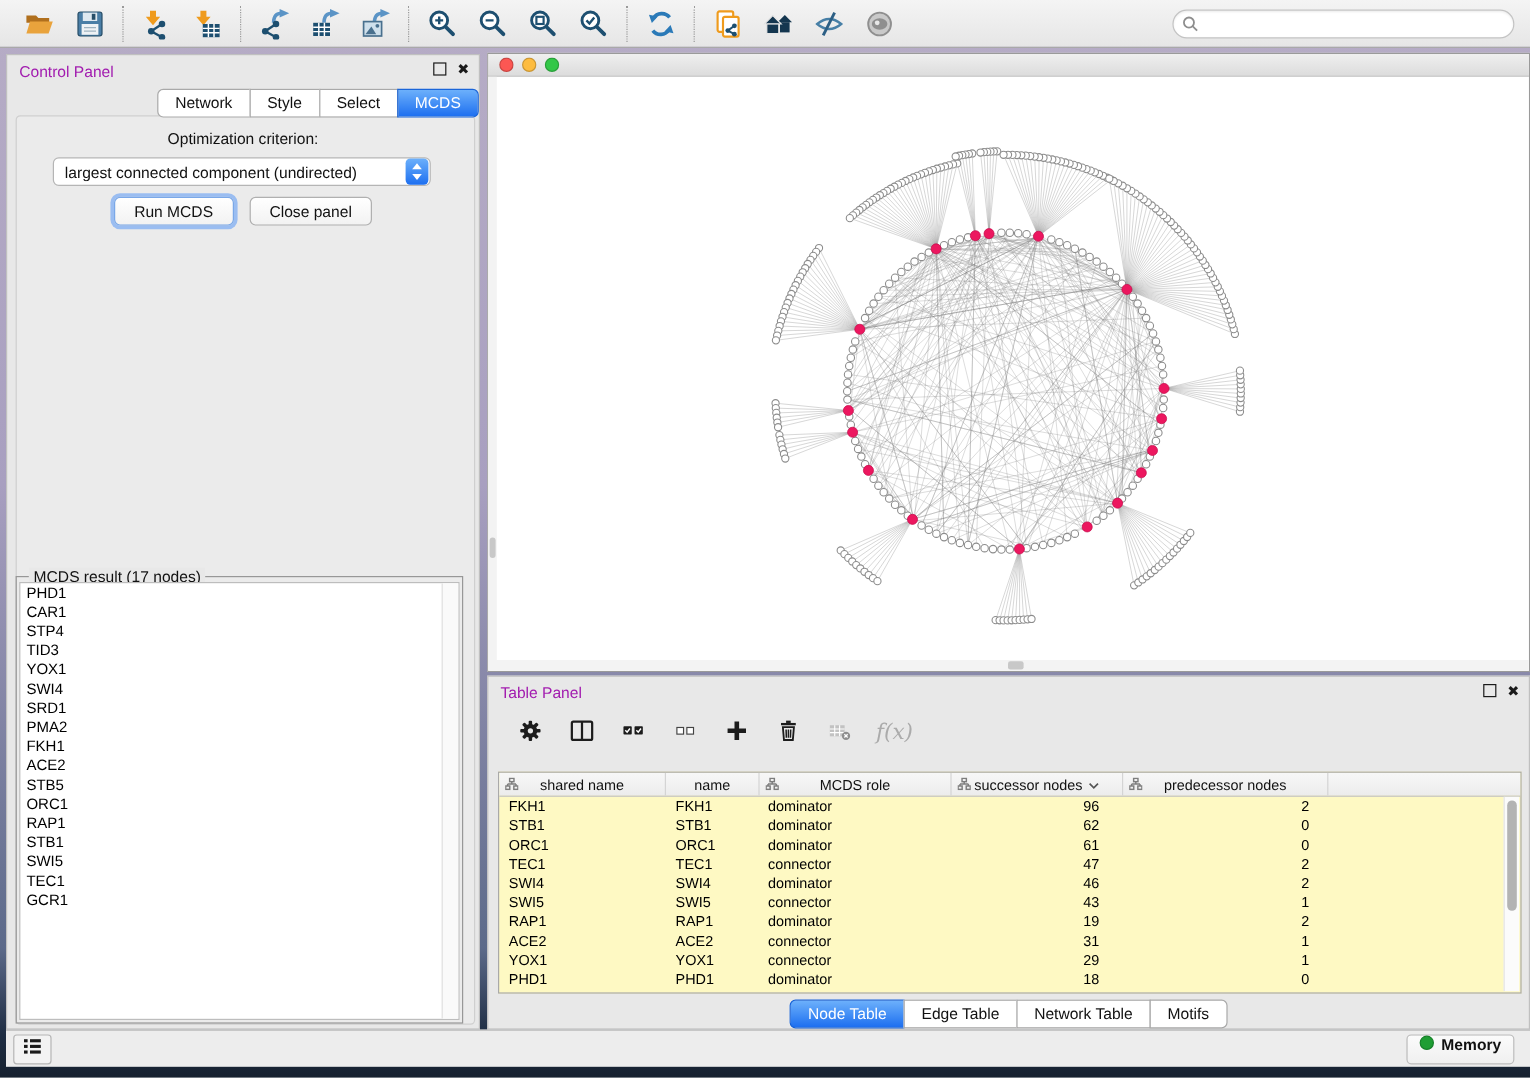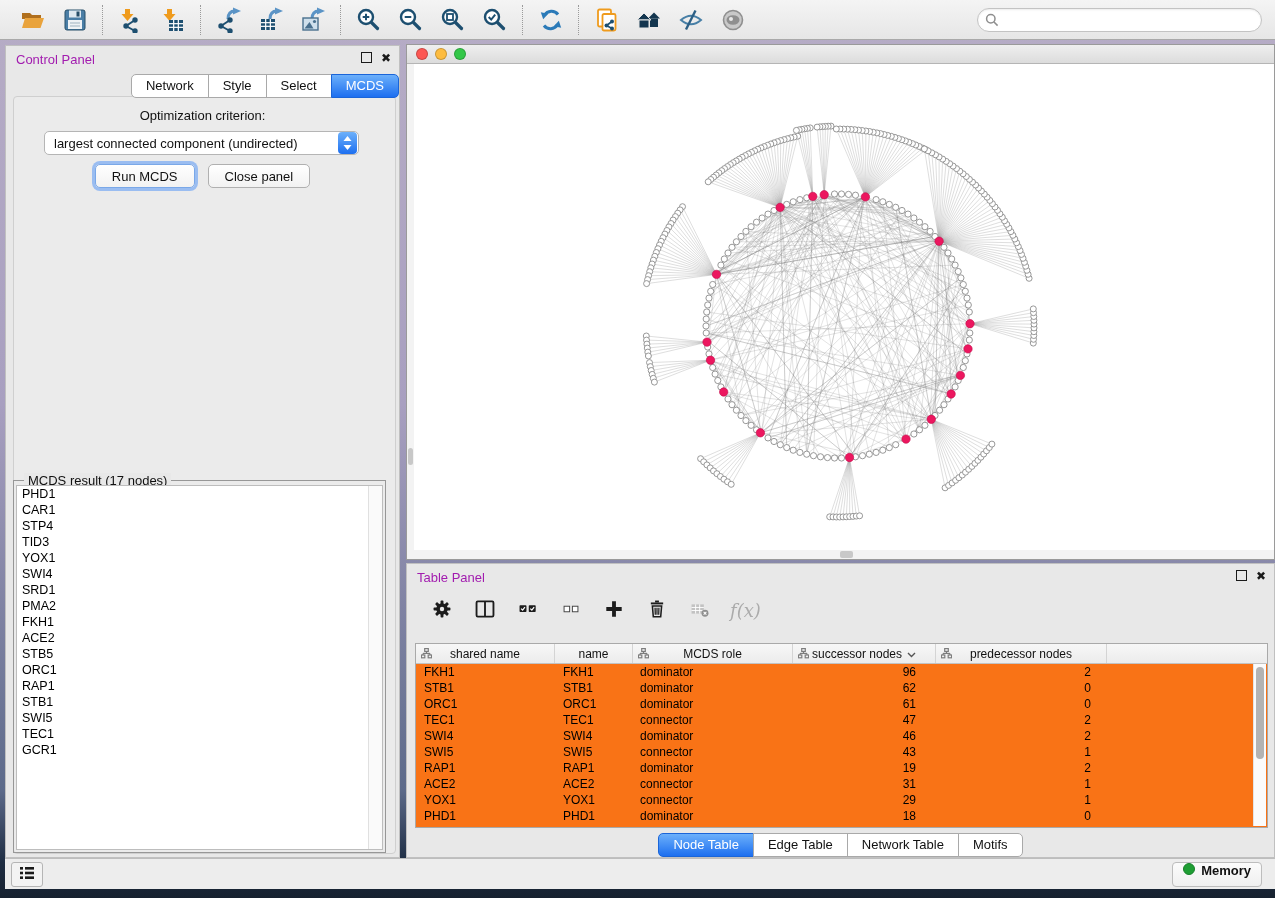--- a/index.html
+++ b/index.html
@@ -61,21 +61,21 @@
   .net-canvas{position:absolute;left:0;top:19px;right:0;bottom:0;background:#fff;}
   .net-vscroll{position:absolute;left:0;top:0;bottom:9px;width:7px;background:#f3f3f3;}
   .net-vthumb{position:absolute;left:1px;top:384px;width:5px;height:17px;background:#c8c8c8;border-radius:3px;}
   .net-hscroll{position:absolute;left:0;right:0;bottom:0;height:9px;background:#f3f3f3;}
   .net-hthumb{position:absolute;left:433px;top:1px;width:13px;height:7px;background:#c8c8c8;border-radius:2px;}
   
   .table-panel{left:406px;top:563px;width:869px;height:295px;}
   .tp-toolbar{position:absolute;left:10px;top:26px;right:10px;height:40px;display:flex;align-items:center;gap:17px;padding-left:12px;}
   .tp-btn{width:26px;height:26px;display:flex;align-items:center;justify-content:center;background:none;border:none;padding:0;}
   .fx-label{font-size:18px;color:#ababab;font-family:"DejaVu Serif","Liberation Serif",serif;font-style:italic;}
-  .table-box{position:absolute;left:8px;top:79px;width:853px;height:185px;background:#f97316;border:1px solid #a9a9a9;box-sizing:border-box;overflow:hidden;}
+  .table-box{position:absolute;left:8px;top:79px;width:853px;height:185px;background:#fef9c3;border:1px solid #a9a9a9;box-sizing:border-box;overflow:hidden;}
   .thead{display:flex;height:19px;background:linear-gradient(#f7f7f7,#ececec);border-bottom:1px solid #c2c2c2;}
   .th{display:flex;align-items:center;justify-content:center;gap:5px;font-size:12px;color:#111;
     border-right:1px solid #d4d4d4;box-sizing:border-box;position:relative;}
   .th .th-icon{position:absolute;left:5px;top:4px;}
   .trow{display:flex;height:16px;align-items:center;}
   .td{font-size:12px;color:#000;box-sizing:border-box;white-space:nowrap;overflow:hidden;}
   .c0{width:139px;padding-left:8px;}
   .c1{width:78px;padding-left:8px;}
   .c2{width:160px;padding-left:7px;}
   .c3{width:143px;text-align:right;padding-right:20px;}

